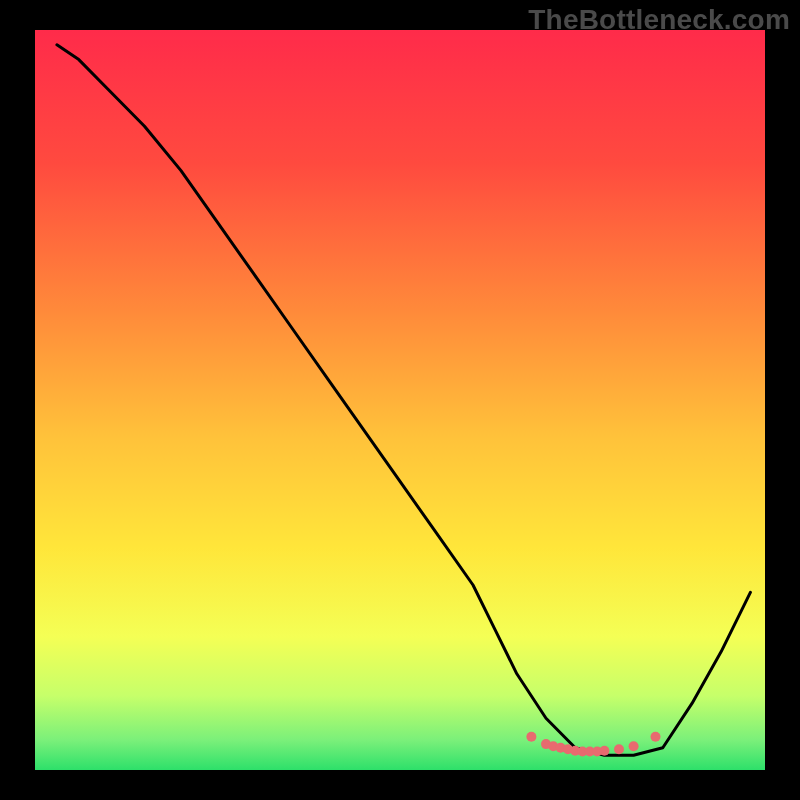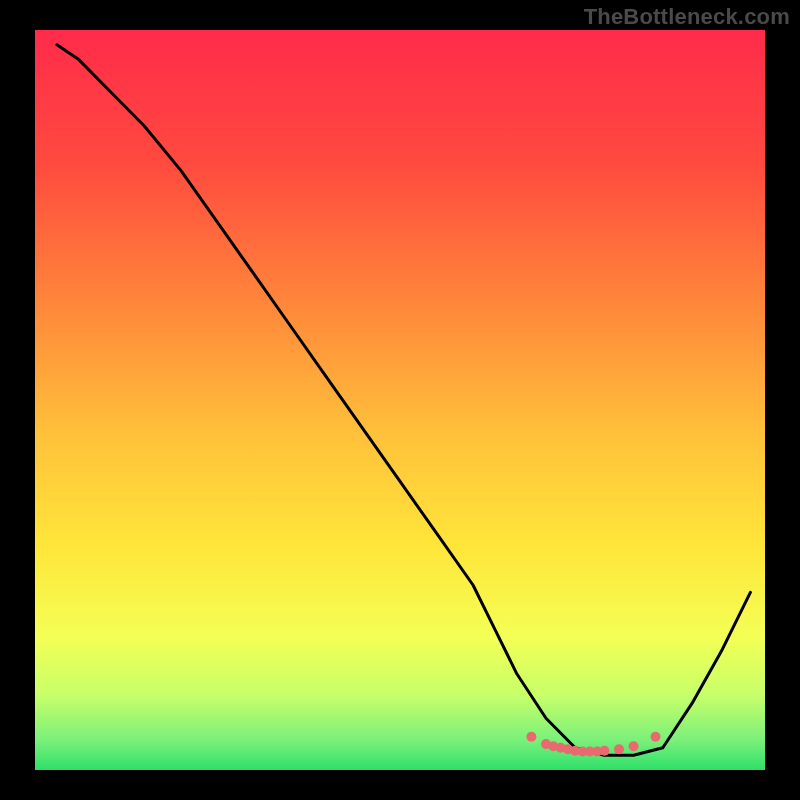--- a/index.html
+++ b/index.html
@@ -14,21 +14,21 @@
     position: relative;
     width: 800px;
     height: 800px;
     background: #000;
   }
   .watermark {
     position: absolute;
     top: 4px;
     right: 10px;
     font-family: Arial, Helvetica, sans-serif;
-    font-size: 22px;
+    font-size: 28px;
     font-weight: 600;
     color: #4a4a4a;
     letter-spacing: 0.2px;
     z-index: 5;
   }
   svg {
     display: block;
   }
 </style>
 </head>

